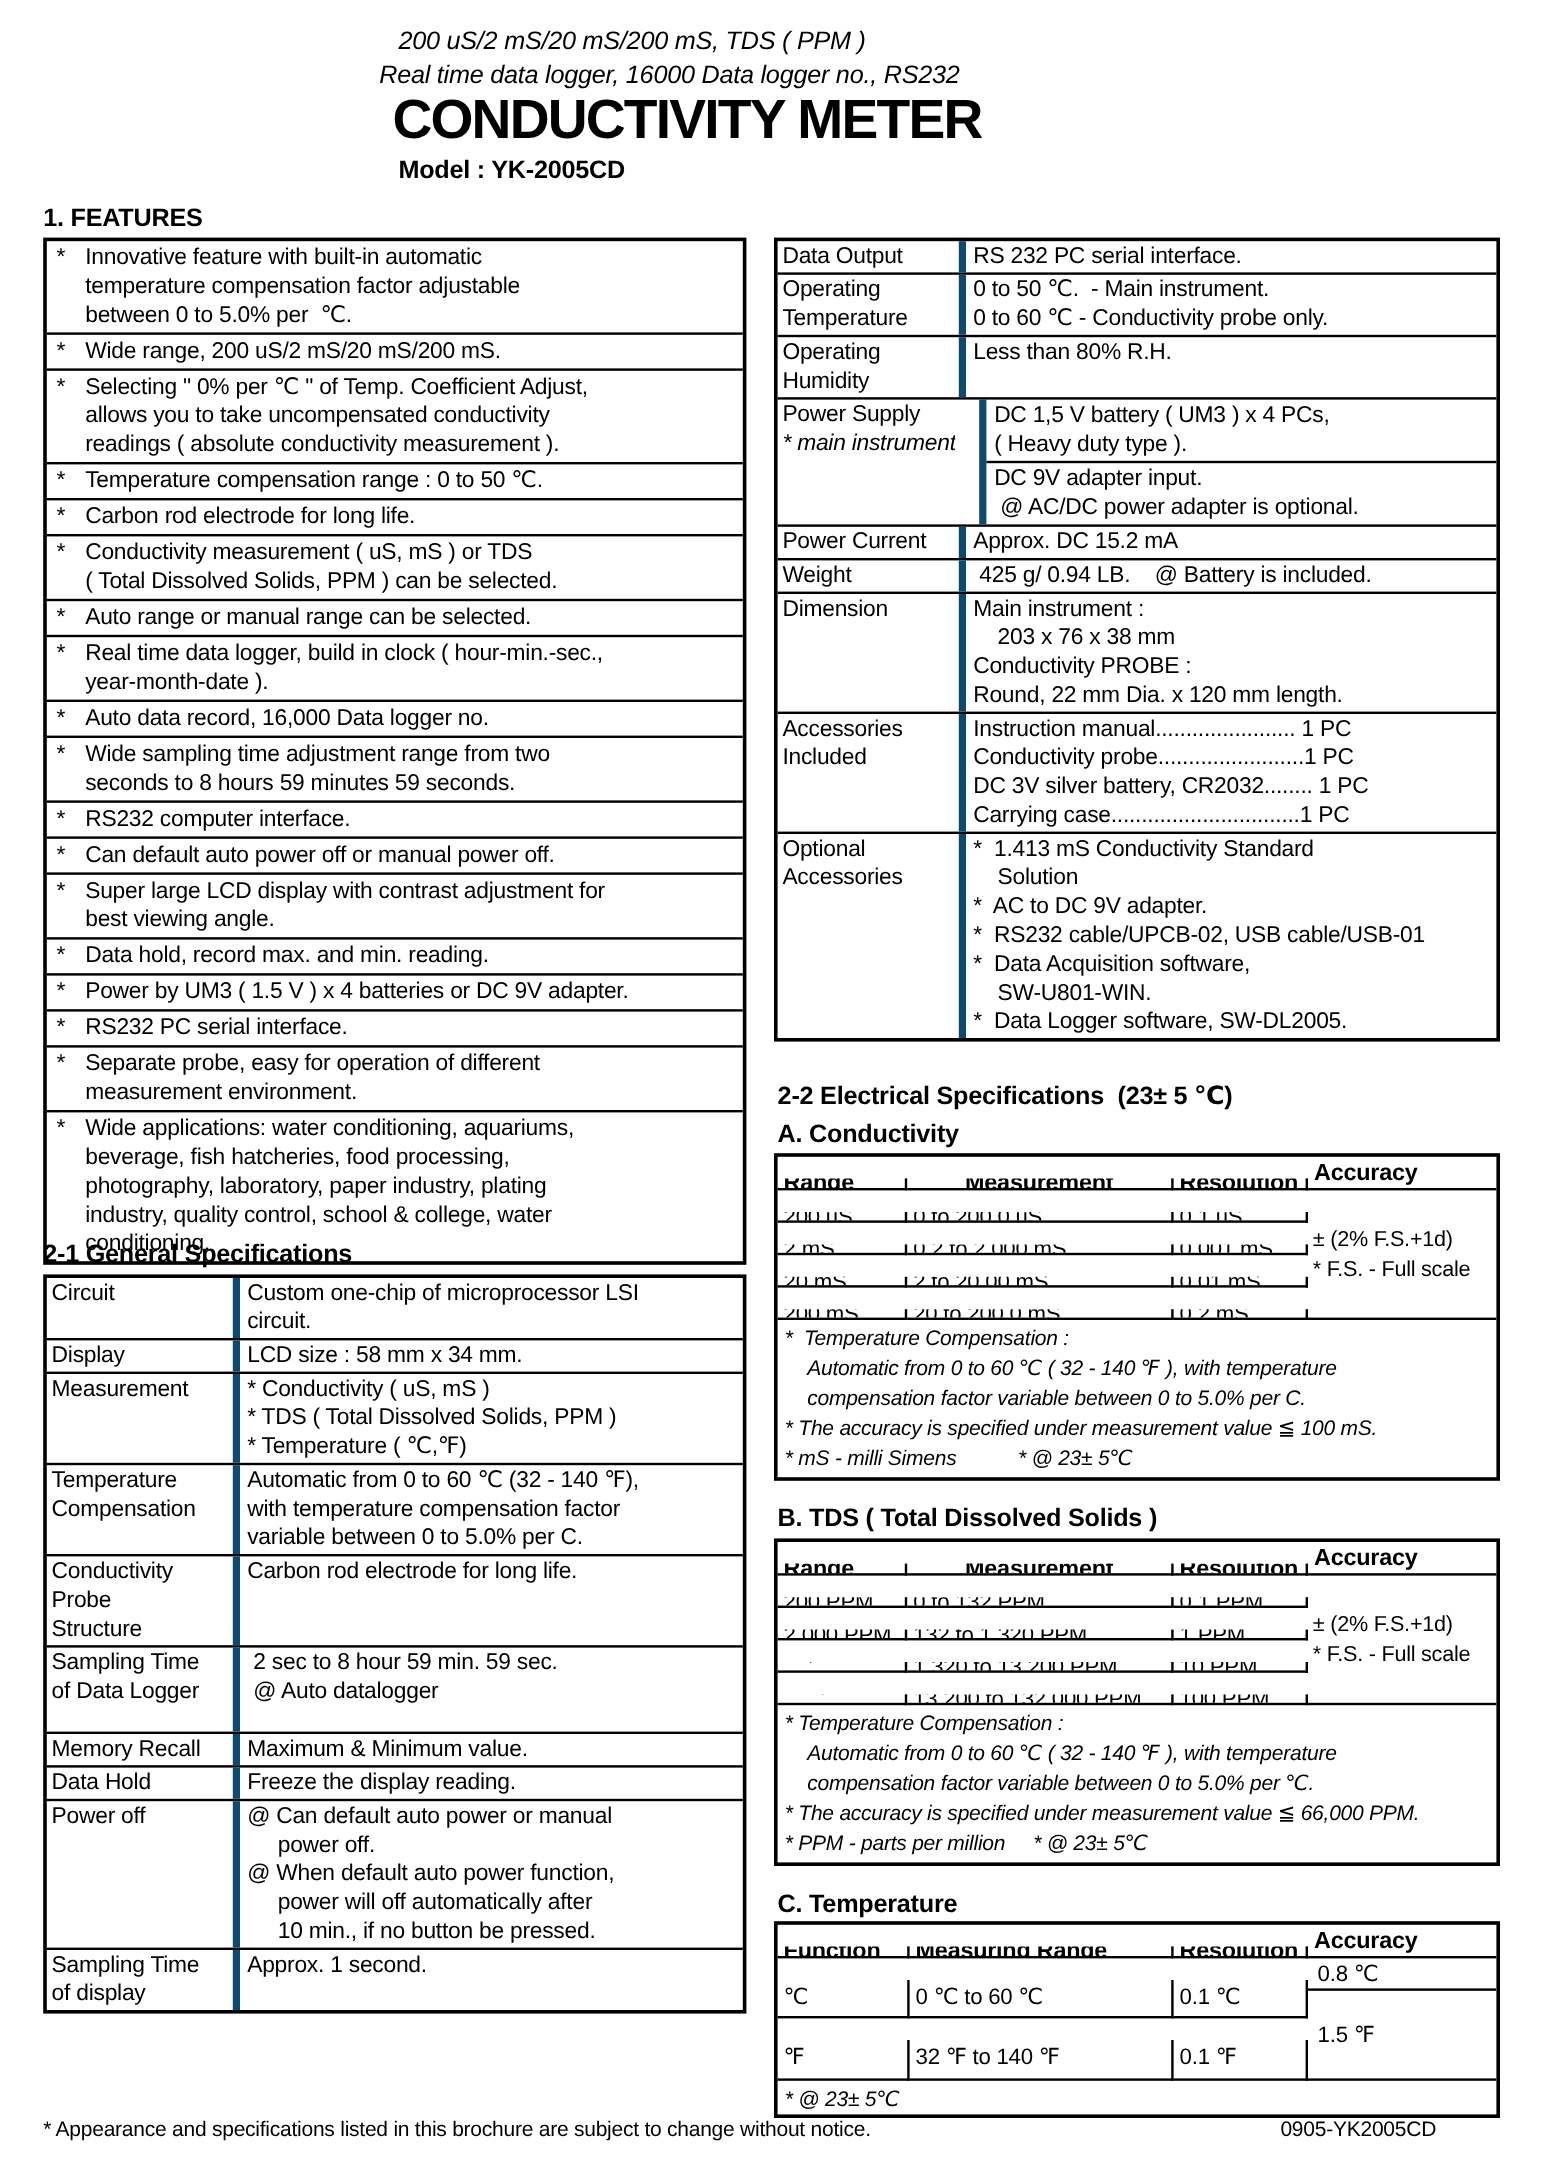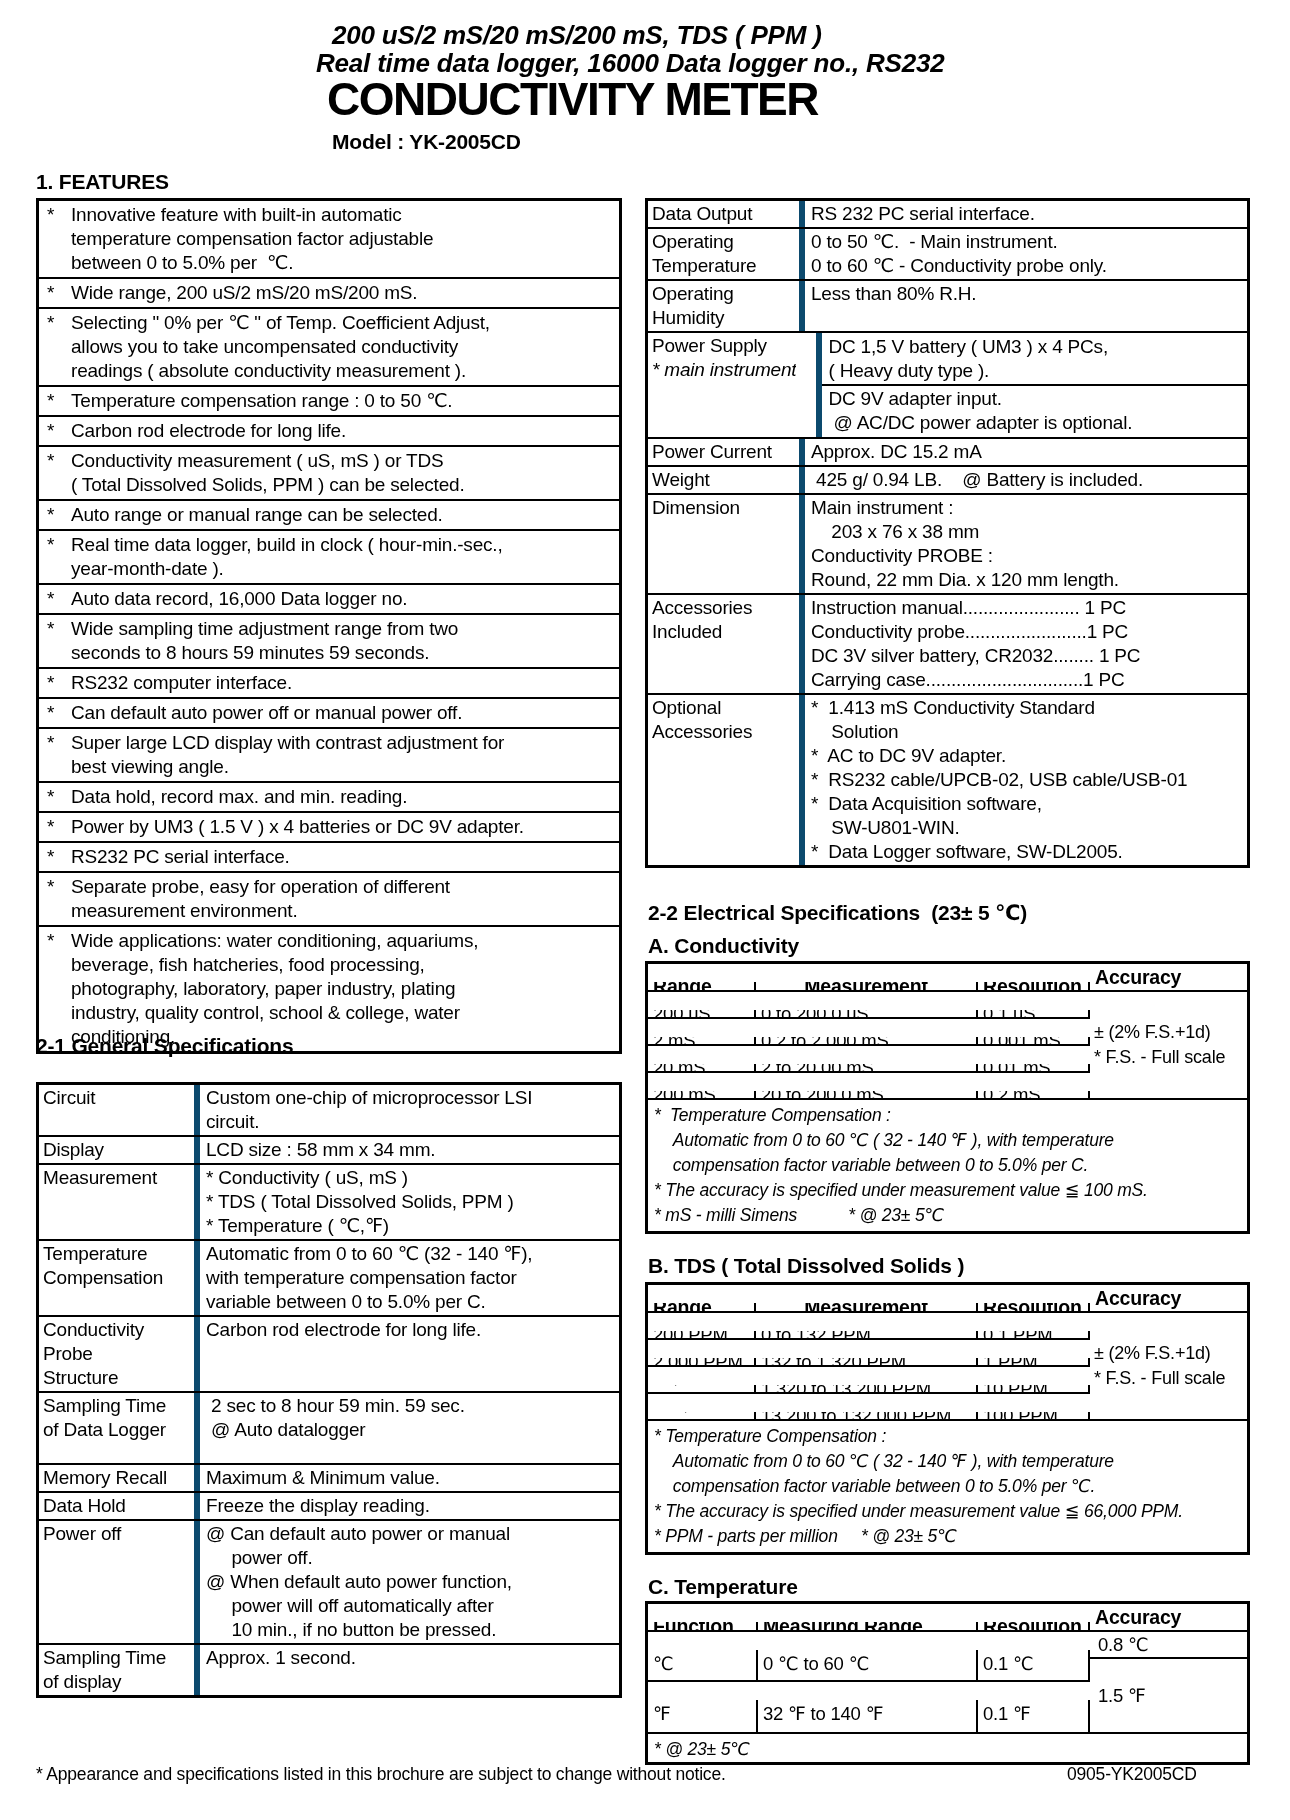--- a/index.html
+++ b/index.html
@@ -6,21 +6,21 @@
   html, body { width: 1290px; height: 1820px; background: #ffffff; }
   body {
     font-family: "Liberation Sans", "DejaVu Sans", sans-serif;
     color: #000;
     position: relative;
     letter-spacing: -0.2px;
   }
   .abs { position: absolute; }
 
   
-  .hdr-sub { font-weight: bold; font-style: italic; font-size: 26px; line-height: 26px; }
+  .hdr-sub { font-weight: normal; font-style: italic; font-size: 21px; line-height: 26px; }
   .hdr1 { left: 332px; top: 22px; }
   .hdr2 { left: 316px; top: 50px; }
   .title { left: 327px; top: 74px; font-weight: bold; font-size: 46px; line-height: 50px; letter-spacing: -1.5px; }
   .model { left: 332px; top: 130px; font-weight: bold; font-size: 21px; }
 
   .sec-heading { font-weight: bold; font-size: 21px; white-space: pre; }
   .feat-heading { left: 36px; top: 170px; }
   .gs-heading   { left: 36px; top: 1034px; }
   .elec-heading { left: 648px; top: 901px; }
   .a-heading    { left: 648px; top: 934px; }
@@ -29,21 +29,21 @@
 
   
   .features-table { left: 36px; top: 198px; width: 586px; border: 3px solid #000; background: #fff; }
   .feat-row { position: relative; border-top: 2px solid #000; padding: 2px 4px 2px 32px; font-size: 19px; line-height: 24px; }
   .feat-row:first-child { border-top: none; }
   .feat-star { position: absolute; left: 8px; top: 2px; }
   .feat-text { white-space: pre-wrap; }
 
   
   .kv-table { border: 3px solid #000; background: #fff; }
-  .gs-table { left: 36px; top: 1062px; width: 586px; margin-top: 20px; }
+  .gs-table { left: 36px; top: 1062px; width: 586px; }
   .ds-table { left: 645px; top: 198px; width: 605px; }
   .kv-row { display: flex; border-top: 2px solid #000; font-size: 19px; line-height: 24px; }
   .kv-row:first-child { border-top: none; }
   .kv-label { flex: 0 0 161px; border-right: 6px solid #0c4a6e; padding: 1px 20px 1px 4px; }
   .ds-table .kv-label { flex-basis: 157px; }
   .kv-label-text { white-space: pre-wrap; }
   .label-note { font-style: italic; white-space: nowrap; overflow: hidden; }
   .kv-value { flex: 1; min-width: 0; padding: 1px 4px 1px 6px; }
   .kv-part { white-space: pre-wrap; }
   .kv-part-inline { white-space: pre; display: inline; }

